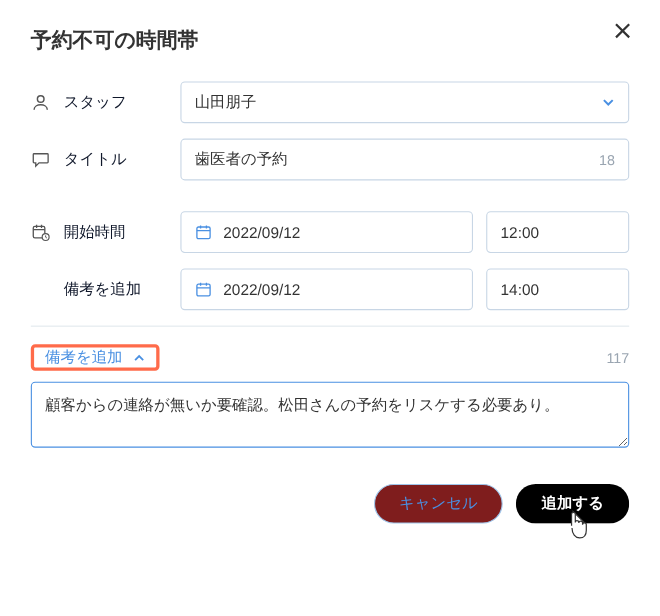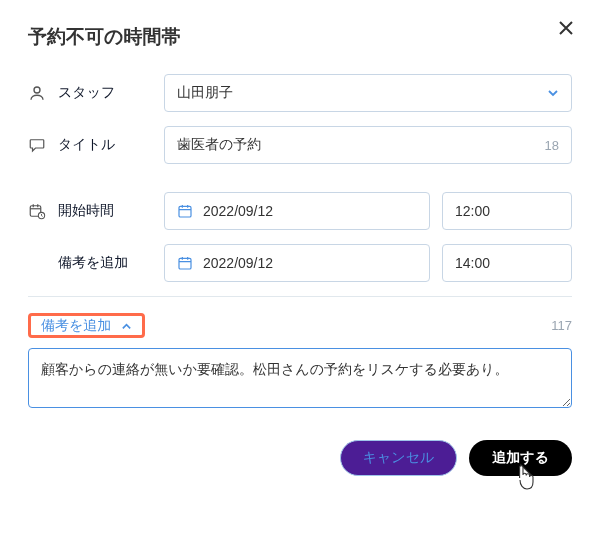--- a/index.html
+++ b/index.html
@@ -143,21 +143,21 @@
     position: relative;
   }
   .btn {
     border-radius: 999px;
     padding: 8px 22px;
     font-size: 14px;
     cursor: pointer;
     border: 1px solid transparent;
   }
   .btn-cancel {
-    background: #4c1d95;
+    background: #7f1d1d;
     color: #4a90e2;
     border-color: #9fc5ea;
   }
   .btn-primary {
     background: #000000;
     color: #fff;
     font-weight: bold;
   }
   .cursor-img {
     position: absolute;

